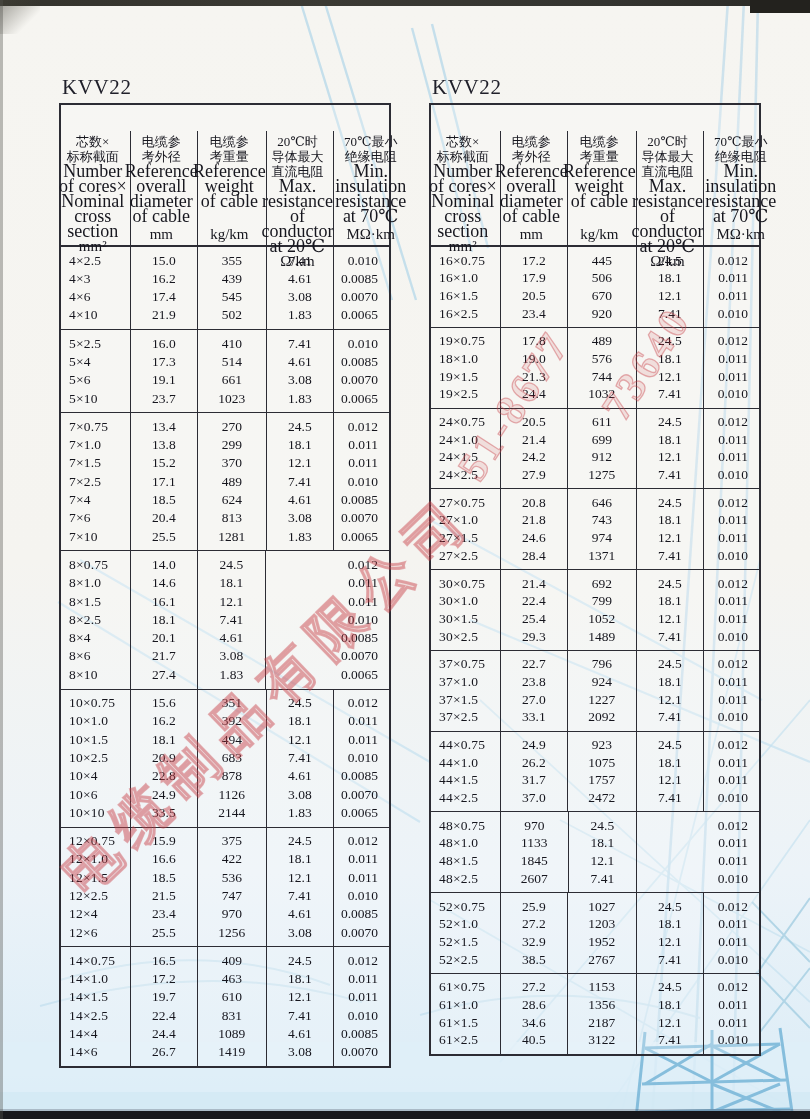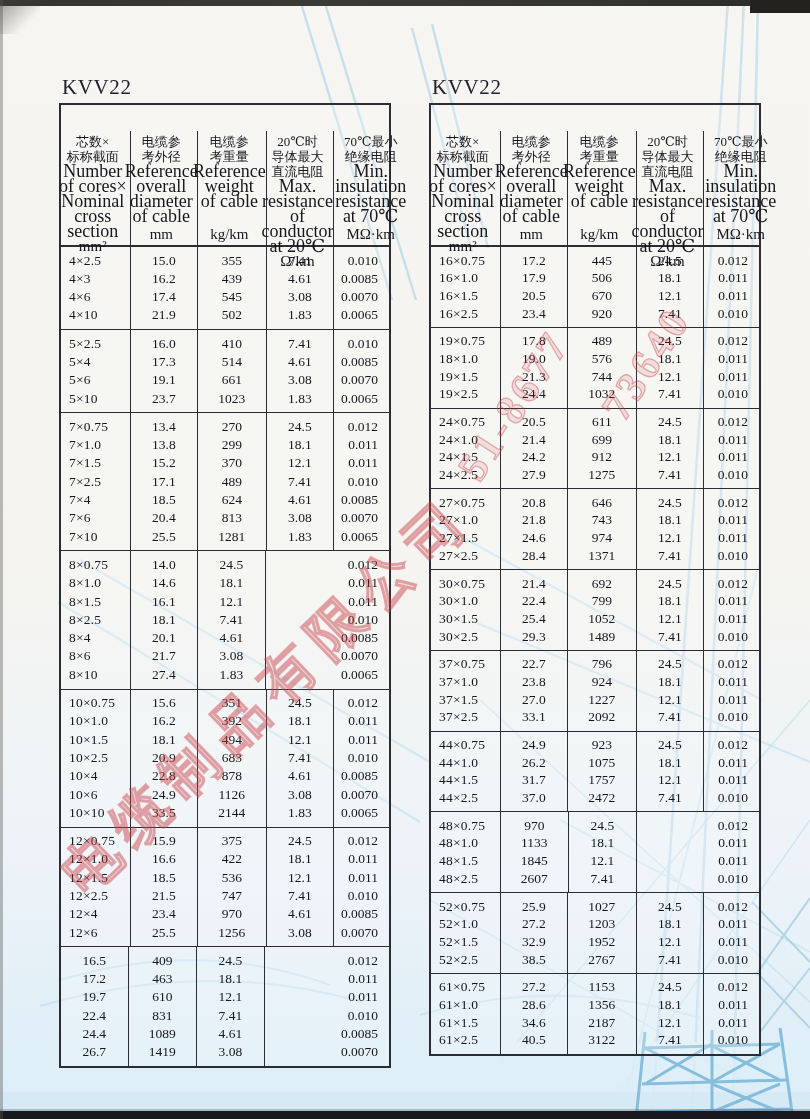--- a/index.html
+++ b/index.html
@@ -424,20 +424,28 @@
         <div class="gcol c4">
           <div class="cell">0.012</div>
           <div class="cell">0.011</div>
           <div class="cell">0.011</div>
           <div class="cell">0.010</div>
           <div class="cell">0.0085</div>
           <div class="cell">0.0070</div>
         </div>
       </div>
       <div class="tgroup">
+        <div class="gcol c0">
+          <div class="cell">14×0.75</div>
+          <div class="cell">14×1.0</div>
+          <div class="cell">14×1.5</div>
+          <div class="cell">14×2.5</div>
+          <div class="cell">14×4</div>
+          <div class="cell">14×6</div>
+        </div>
         <div class="gcol c1">
           <div class="cell">16.5</div>
           <div class="cell">17.2</div>
           <div class="cell">19.7</div>
           <div class="cell">22.4</div>
           <div class="cell">24.4</div>
           <div class="cell">26.7</div>
         </div>
         <div class="gcol c2">
           <div class="cell">409</div>

